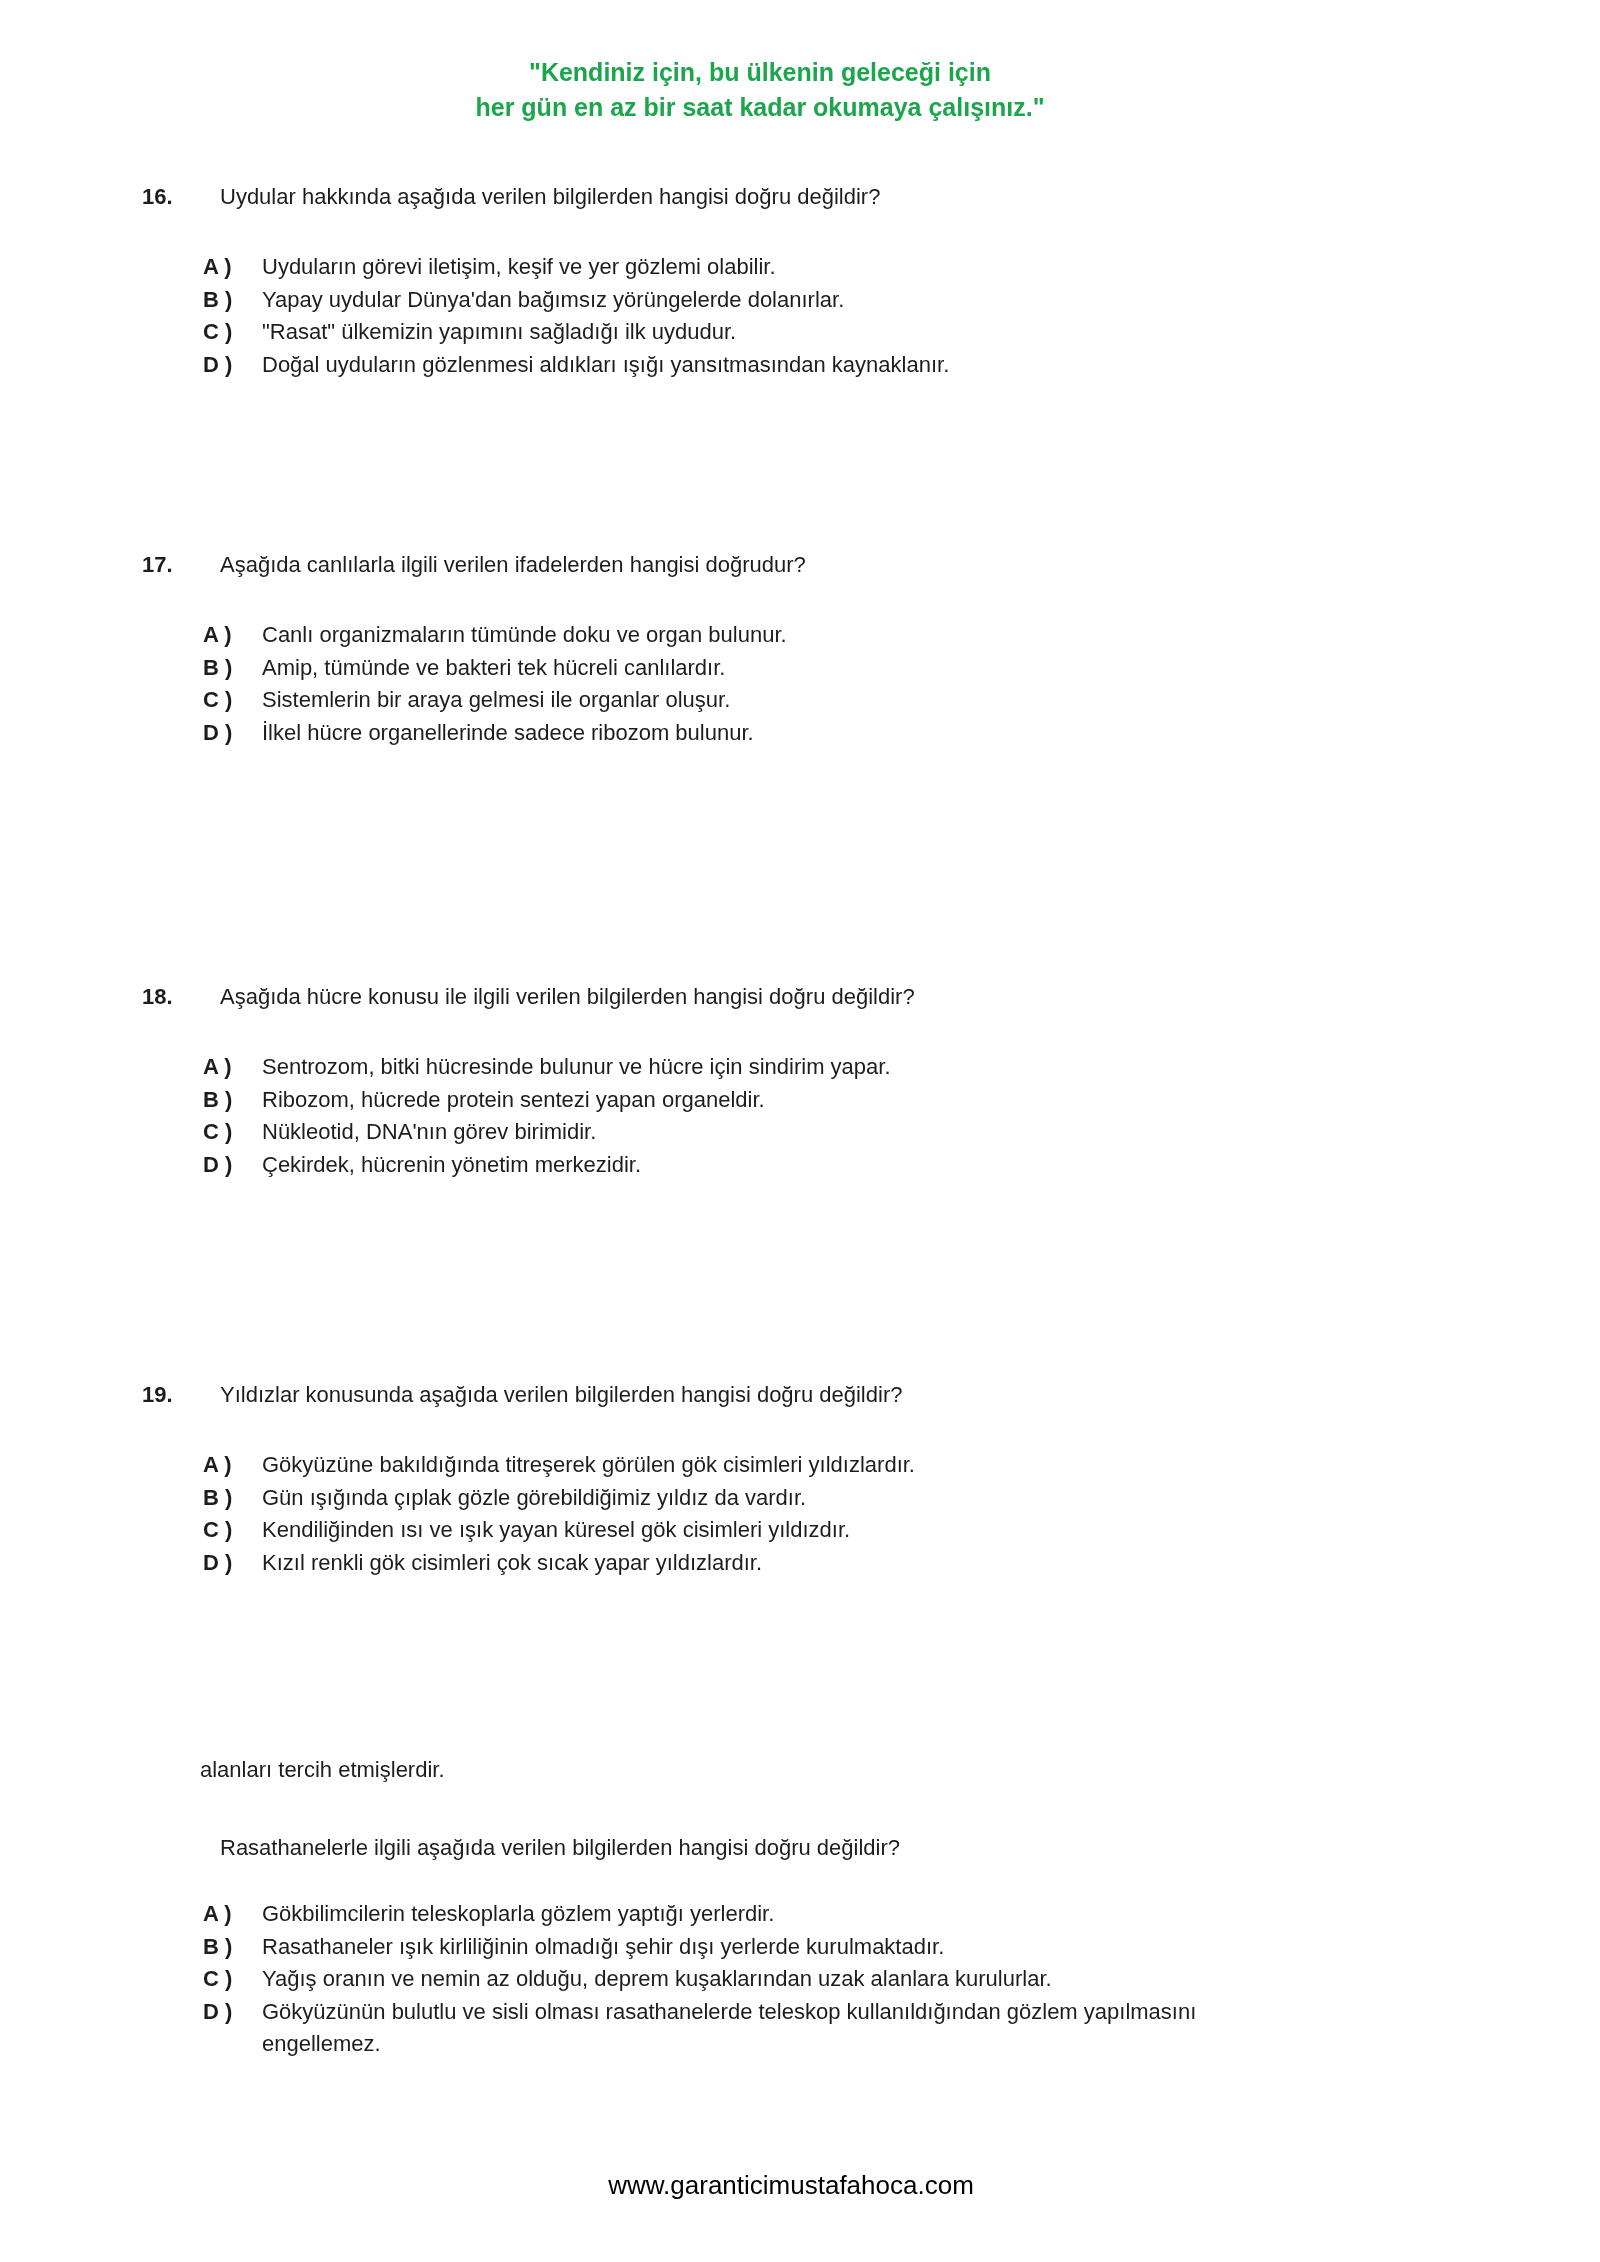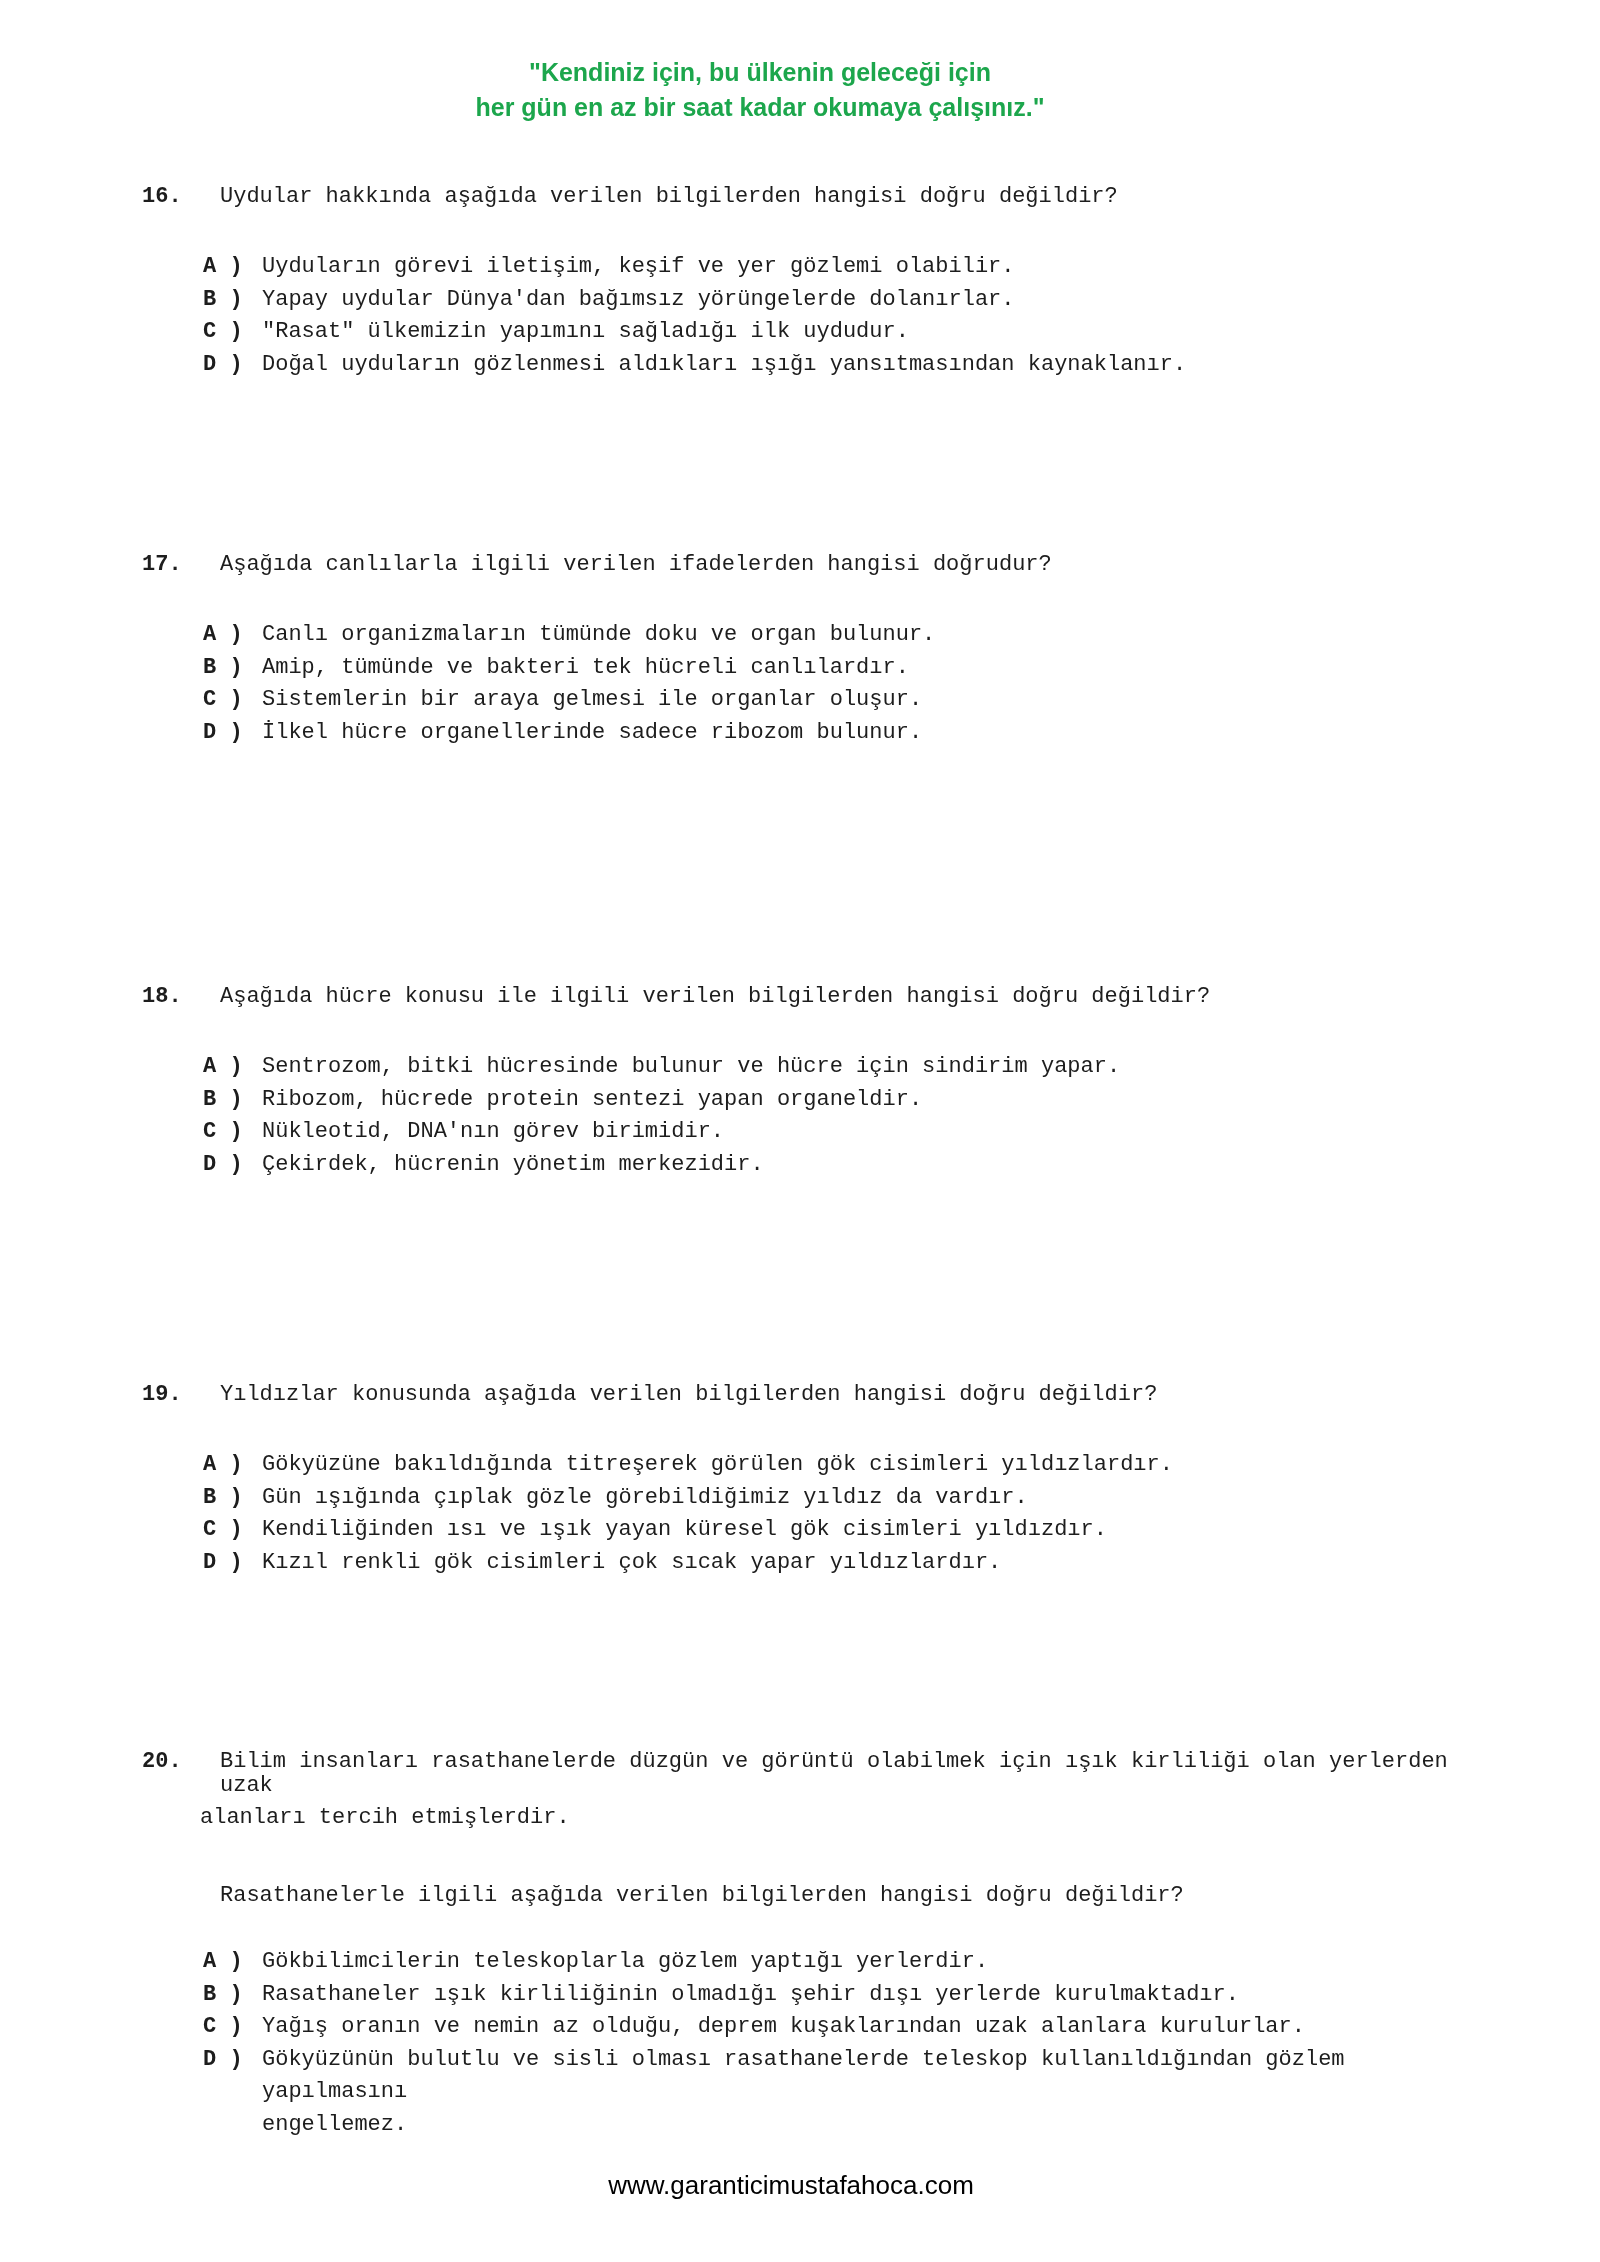--- a/index.html
+++ b/index.html
@@ -20,21 +20,21 @@
     top: 55px;
     left: 0;
     width: 1520px;
     text-align: center;
     color: #1CA64C;
     font-weight: bold;
     font-size: 25px;
     line-height: 35px;
   }
 
-  .question { position: absolute; left: 0; right: 0; font-family: Liberation Mono, monospace; }
+  .question { position: absolute; left: 0; right: 0; }
   .qrow { display: flex; margin-left: 142px; margin-right: 110px; line-height: 24px; }
   .qnum { width: 78px; flex: none; font-weight: bold; }
   .qtext { flex: 1; }
 
   .options { margin-left: 203px; margin-right: 100px; margin-top: 42px; }
   .option { display: flex; line-height: 32.5px; }
   .letter { width: 59px; flex: none; font-weight: bold; }
   .otext { flex: 1; }
 
   .cont { margin-left: 200px; margin-top: 8px; line-height: 24px; }
@@ -156,24 +156,20 @@
         <span class="otext">Kendiliğinden ısı ve ışık yayan küresel gök cisimleri yıldızdır.</span>
       </div>
       <div class="option">
         <span class="letter">D )</span>
         <span class="otext">Kızıl renkli gök cisimleri çok sıcak yapar yıldızlardır.</span>
       </div>
     </div>
   </section>
 
   <section class="question q20" style="top:1750px">
-    <div class="qrow">
-      <span class="qnum">20.</span>
-      <span class="qtext">Bilim insanları rasathanelerde düzgün ve görüntü olabilmek için ışık kirliliği olan yerlerden uzak</span>
-    </div>
     <div class="cont">alanları tercih etmişlerdir.</div>
     <div class="subq">Rasathanelerle ilgili aşağıda verilen bilgilerden hangisi doğru değildir?</div>
     <div class="options">
       <div class="option">
         <span class="letter">A )</span>
         <span class="otext">Gökbilimcilerin teleskoplarla gözlem yaptığı yerlerdir.</span>
       </div>
       <div class="option">
         <span class="letter">B )</span>
         <span class="otext">Rasathaneler ışık kirliliğinin olmadığı şehir dışı yerlerde kurulmaktadır.</span>

